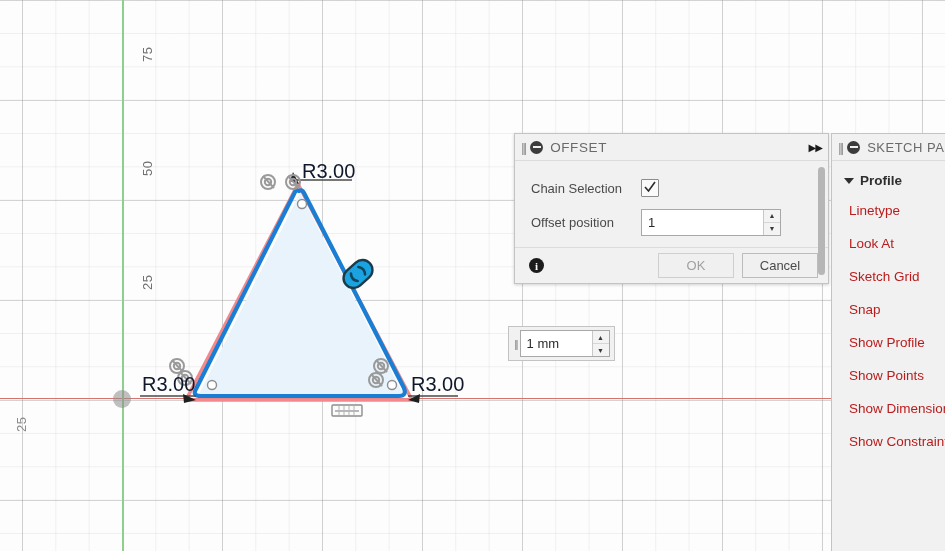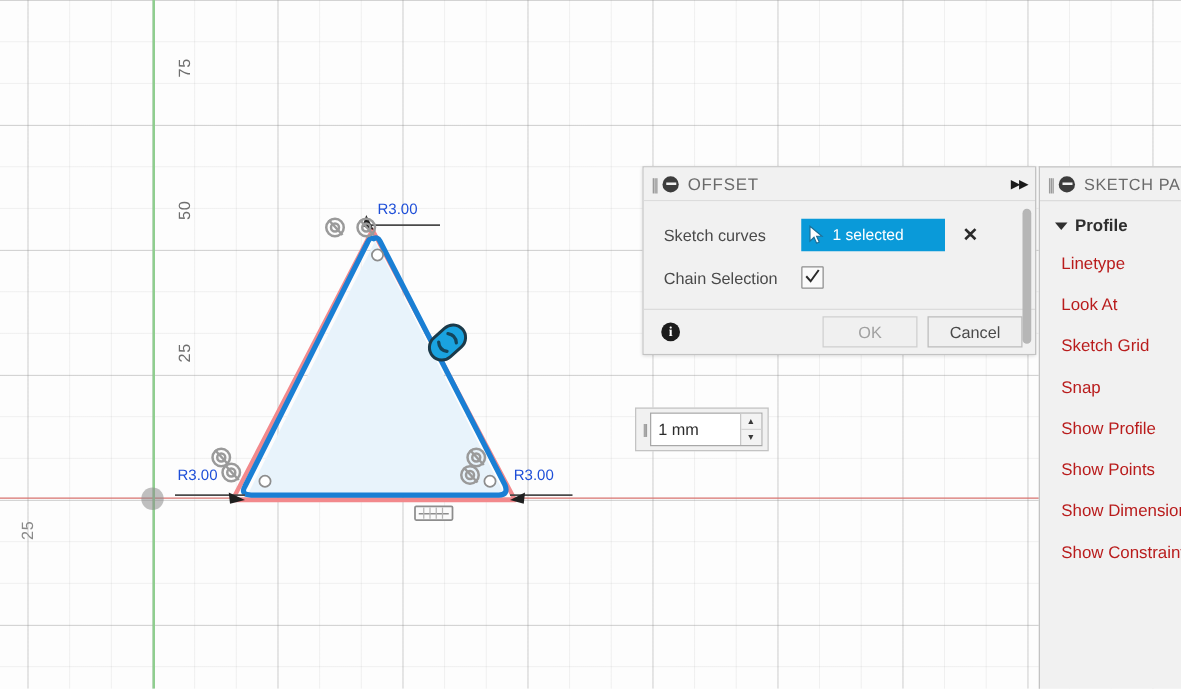--- a/index.html
+++ b/index.html
@@ -82,22 +82,22 @@
   #sketch {
     position: absolute;
     left: 0; top: 0;
     width: 945px; height: 551px;
     pointer-events: none;
   }
 
   
   .dim-label {
     position: absolute;
-    color: #1d4ed8;
-    font-size: 12px;
+    color: #0f172a;
+    font-size: 20px;
     font-family: "Liberation Sans", sans-serif;
     white-space: nowrap;
   }
 
   
   #offset-dialog {
     position: absolute;
     left: 514px; top: 133px;
     width: 313px;
     background: #f1f1f1;
@@ -451,40 +451,40 @@
     <div class="dlg-header">
       <span class="dlg-grip">|||</span>
       <span class="minus-circle"></span>
       <span class="dlg-title">OFFSET</span>
       <span class="dlg-expand">▶▶</span>
     </div>
 
     <div class="dlg-body">
       <div class="dlg-scroll"></div>
 
-      <div class="dlg-row">
-        <span class="row-label">Sketch curves</span>
-        <div class="sel-chip">
-          <svg class="cursor-icon" viewBox="0 0 14 16">
-            <path d="M2 1 L2 13 L5.2 9.8 L7.3 14.6 L9.4 13.6 L7.3 9 L11.6 9 Z" fill="#ffffff" stroke="#1b6e96" stroke-width="0.9"></path>
-          </svg>
-          <span>1 selected</span>
-        </div>
-        <span class="clear-x">✕</span>
-      </div>
 
       <div class="dlg-row">
         <span class="row-label">Chain Selection</span>
         <span class="chk">
           <svg width="14" height="14" viewBox="0 0 14 14">
             <path d="M2 7 L5.5 11 L12 2" fill="none" stroke="#2b2b2b" stroke-width="1.6"></path>
           </svg>
         </span>
       </div>
 
+      <div class="dlg-row">
+        <span class="row-label">Offset position</span>
+        <div class="num-input">
+          <span class="val">1</span>
+          <div class="spin">
+            <div>▲</div>
+            <div>▼</div>
+          </div>
+        </div>
+      </div>
     </div>
 
     <div class="dlg-footer">
       <span class="info-icon">i</span>
       <div class="footer-btns">
         <div class="btn disabled">OK</div>
         <div class="btn">Cancel</div>
       </div>
     </div>
   </div>

